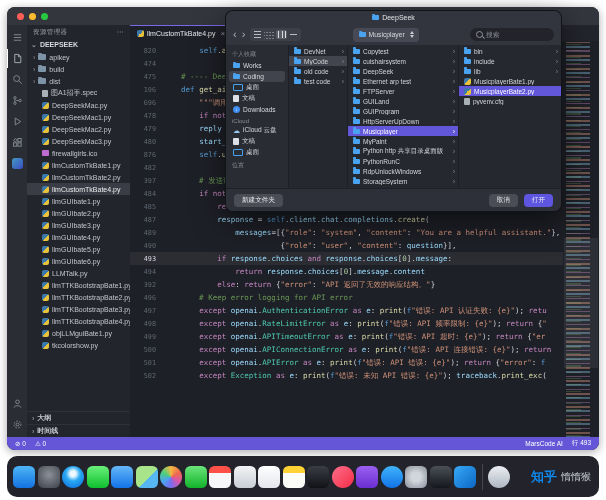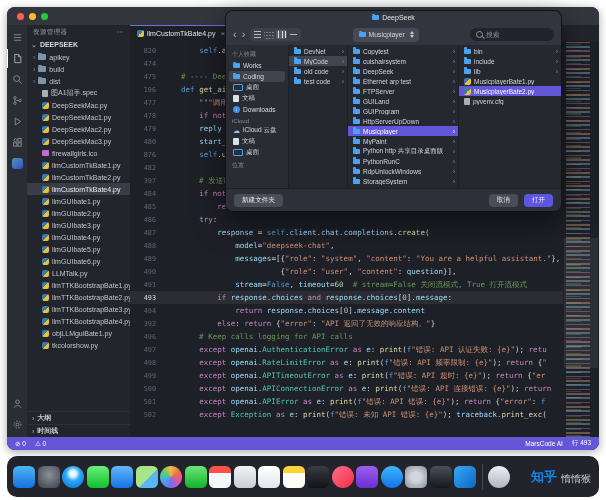--- a/index.html
+++ b/index.html
@@ -121,21 +121,21 @@
        font-family:"Liberation Sans",sans-serif}
   .btn.primary{background:#5e55e0}
 
   
   .dockstrip{position:absolute;left:7px;top:456px;width:592px;height:41px;background:#22232b;
              border-radius:10px;display:flex;align-items:center;padding:0 6px;box-sizing:border-box}
   #dock-icons{display:flex;gap:2.5px;align-items:center}
   .dock-icon{width:22px;height:22px;border-radius:5.5px;flex:none}
   .dock-icon.round{border-radius:50%}
   .dock-sep{width:1px;height:26px;background:#43454f;margin:0 3px;flex:none}
-  .watermark{margin-left:auto;display:flex;align-items:flex-end;gap:4px;padding-right:2px}
+  .watermark{margin-left:auto;display:flex;align-items:center;gap:4px;padding-right:2px}
   .zh{color:#0f88eb;font-weight:bold;font-size:13px}
   .usr{color:#c9ccd2;font-size:10px}
 </style>
 </head>
 <body>
 
 <div class="screen">
   <div class="titlebar">
     <span class="tl red"></span>
     <span class="tl yellow"></span>
@@ -335,39 +335,36 @@
         <span class="ic-py"></span>
         <span>llmCustomTkBate4.py</span>
         <span class="tab-close">×</span>
       </div>
     </div>
     <div class="code" id="code">
         <div class="code-row"><span class="ln">820</span><span class="ct"><span class="c-pn">        </span><span class="c-cn">self</span><span class="c-pn">.</span><span class="c-fn">add_message</span><span class="c-pn">(</span><span class="c-str">"assistant"</span><span class="c-pn">, </span><span class="c-var">reply</span><span class="c-pn">)</span></span></div>
         <div class="code-row"><span class="ln">474</span><span class="ct"></span></div>
         <div class="code-row"><span class="ln">475</span><span class="ct"><span class="c-com">    # ---- DeepSeek API 调用 ----</span></span></div>
         <div class="code-row"><span class="ln">196</span><span class="ct"><span class="c-pn">    </span><span class="c-cn">def </span><span class="c-fn">get_ai_response</span><span class="c-pn">(</span><span class="c-cn">self</span><span class="c-pn">, </span><span class="c-var">question</span><span class="c-pn">):</span></span></div>
-        <div class="code-row"><span class="ln">477</span><span class="ct"><span class="c-str">        """调用 DeepSeek API, 返回回答内容。"""</span></span></div>
+        <div class="code-row"><span class="ln">696</span><span class="ct"><span class="c-str">        """调用 DeepSeek API, 返回回答内容。"""</span></span></div>
         <div class="code-row"><span class="ln">478</span><span class="ct"><span class="c-pn">        </span><span class="c-kw">if not </span><span class="c-var">question</span><span class="c-pn">: </span><span class="c-kw">return </span><span class="c-pn">{</span><span class="c-str">"error"</span><span class="c-pn">: </span><span class="c-str">"问题为空。"</span><span class="c-pn">}</span></span></div>
         <div class="code-row"><span class="ln">479</span><span class="ct"><span class="c-pn">        </span><span class="c-var">reply</span><span class="c-pn"> = </span><span class="c-cn">None</span></span></div>
         <div class="code-row"><span class="ln">480</span><span class="ct"><span class="c-pn">        </span><span class="c-var">start_time</span><span class="c-pn"> = </span><span class="c-var">time</span><span class="c-pn">.</span><span class="c-fn">time</span><span class="c-pn">()</span></span></div>
         <div class="code-row"><span class="ln">876</span><span class="ct"><span class="c-pn">        </span><span class="c-cn">self</span><span class="c-pn">.</span><span class="c-fn">update_status</span><span class="c-pn">(</span><span class="c-str">"正在请求 DeepSeek API..."</span><span class="c-pn">)</span></span></div>
         <div class="code-row"><span class="ln">482</span><span class="ct"></span></div>
         <div class="code-row"><span class="ln">397</span><span class="ct"><span class="c-com">        # 发送请求到 DeepSeek API</span></span></div>
         <div class="code-row"><span class="ln">484</span><span class="ct"><span class="c-pn">        </span><span class="c-kw">if not </span><span class="c-cn">self</span><span class="c-pn">.</span><span class="c-var">client</span><span class="c-pn">:</span></span></div>
         <div class="code-row"><span class="ln">485</span><span class="ct"><span class="c-pn">            </span><span class="c-kw">return </span><span class="c-pn">{</span><span class="c-str">"error"</span><span class="c-pn">: </span><span class="c-str">"OpenAI 客户端未初始化。"</span><span class="c-pn">}</span></span></div>
-        <div class="code-row"><span class="ln">486</span><span class="ct"><span class="c-pn">        </span><span class="c-kw">try</span><span class="c-pn">:</span></span></div>
         <div class="code-row"><span class="ln">487</span><span class="ct"><span class="c-pn">            </span><span class="c-var">response</span><span class="c-pn"> = </span><span class="c-cn">self</span><span class="c-pn">.</span><span class="c-var">client</span><span class="c-pn">.</span><span class="c-var">chat</span><span class="c-pn">.</span><span class="c-var">completions</span><span class="c-pn">.</span><span class="c-fn">create</span><span class="c-pn">(</span></span></div>
-        <div class="code-row"><span class="ln">488</span><span class="ct"><span class="c-pn">                </span><span class="c-var">model</span><span class="c-pn">=</span><span class="c-str">"deepseek-chat"</span><span class="c-pn">,</span></span></div>
         <div class="code-row"><span class="ln">489</span><span class="ct"><span class="c-pn">                </span><span class="c-var">messages</span><span class="c-pn">=[{</span><span class="c-str">"role"</span><span class="c-pn">: </span><span class="c-str">"system"</span><span class="c-pn">, </span><span class="c-str">"content"</span><span class="c-pn">: </span><span class="c-str">"You are a helpful assistant."</span><span class="c-pn">},</span></span></div>
         <div class="code-row"><span class="ln">490</span><span class="ct"><span class="c-pn">                          {</span><span class="c-str">"role"</span><span class="c-pn">: </span><span class="c-str">"user"</span><span class="c-pn">, </span><span class="c-str">"content"</span><span class="c-pn">: </span><span class="c-var">question</span><span class="c-pn">}],</span></span></div>
-        <div class="code-row"><span class="ln">491</span><span class="ct"><span class="c-pn">                </span><span class="c-var">stream</span><span class="c-pn">=</span><span class="c-cn">False</span><span class="c-pn">, </span><span class="c-var">timeout</span><span class="c-pn">=</span><span class="c-num">60</span><span class="c-com">  # stream=False 关闭流模式, True 打开流模式</span></span></div>
         <div class="code-row cur"><span class="ln">493</span><span class="ct"><span class="c-pn">            </span><span class="c-kw">if </span><span class="c-var">response</span><span class="c-pn">.</span><span class="c-var">choices</span><span class="c-kw"> and </span><span class="c-var">response</span><span class="c-pn">.</span><span class="c-var">choices</span><span class="c-pn">[</span><span class="c-num">0</span><span class="c-pn">].</span><span class="c-var">message</span><span class="c-pn">:</span></span></div>
         <div class="code-row"><span class="ln">494</span><span class="ct"><span class="c-pn">                </span><span class="c-kw">return </span><span class="c-var">response</span><span class="c-pn">.</span><span class="c-var">choices</span><span class="c-pn">[</span><span class="c-num">0</span><span class="c-pn">].</span><span class="c-var">message</span><span class="c-pn">.</span><span class="c-var">content</span></span></div>
         <div class="code-row"><span class="ln">392</span><span class="ct"><span class="c-pn">            </span><span class="c-kw">else</span><span class="c-pn">: </span><span class="c-kw">return </span><span class="c-pn">{</span><span class="c-str">"error"</span><span class="c-pn">: </span><span class="c-str">"API 返回了无效的响应结构。"</span><span class="c-pn">}</span></span></div>
-        <div class="code-row"><span class="ln">496</span><span class="ct"><span class="c-com">        # Keep calls logging for API calls</span></span></div>
+        <div class="code-row"><span class="ln">496</span><span class="ct"><span class="c-com">        # Keep error logging for API error</span></span></div>
         <div class="code-row"><span class="ln">497</span><span class="ct"><span class="c-pn">        </span><span class="c-kw">except </span><span class="c-var">openai</span><span class="c-pn">.</span><span class="c-cls">AuthenticationError</span><span class="c-kw"> as </span><span class="c-var">e</span><span class="c-pn">: </span><span class="c-fn">print</span><span class="c-pn">(</span><span class="c-cn">f</span><span class="c-str">"错误: API 认证失败: {e}"</span><span class="c-pn">); </span><span class="c-kw">retu</span></span></div>
         <div class="code-row"><span class="ln">498</span><span class="ct"><span class="c-pn">        </span><span class="c-kw">except </span><span class="c-var">openai</span><span class="c-pn">.</span><span class="c-cls">RateLimitError</span><span class="c-kw"> as </span><span class="c-var">e</span><span class="c-pn">: </span><span class="c-fn">print</span><span class="c-pn">(</span><span class="c-cn">f</span><span class="c-str">"错误: API 频率限制: {e}"</span><span class="c-pn">); </span><span class="c-kw">return </span><span class="c-pn">{</span><span class="c-str">"</span></span></div>
         <div class="code-row"><span class="ln">499</span><span class="ct"><span class="c-pn">        </span><span class="c-kw">except </span><span class="c-var">openai</span><span class="c-pn">.</span><span class="c-cls">APITimeoutError</span><span class="c-kw"> as </span><span class="c-var">e</span><span class="c-pn">: </span><span class="c-fn">print</span><span class="c-pn">(</span><span class="c-cn">f</span><span class="c-str">"错误: API 超时: {e}"</span><span class="c-pn">); </span><span class="c-kw">return </span><span class="c-pn">{</span><span class="c-str">"er</span></span></div>
         <div class="code-row"><span class="ln">500</span><span class="ct"><span class="c-pn">        </span><span class="c-kw">except </span><span class="c-var">openai</span><span class="c-pn">.</span><span class="c-cls">APIConnectionError</span><span class="c-kw"> as </span><span class="c-var">e</span><span class="c-pn">: </span><span class="c-fn">print</span><span class="c-pn">(</span><span class="c-cn">f</span><span class="c-str">"错误: API 连接错误: {e}"</span><span class="c-pn">); </span><span class="c-kw">return</span></span></div>
         <div class="code-row"><span class="ln">501</span><span class="ct"><span class="c-pn">        </span><span class="c-kw">except </span><span class="c-var">openai</span><span class="c-pn">.</span><span class="c-cls">APIError</span><span class="c-kw"> as </span><span class="c-var">e</span><span class="c-pn">: </span><span class="c-fn">print</span><span class="c-pn">(</span><span class="c-cn">f</span><span class="c-str">"错误: API 错误: {e}"</span><span class="c-pn">); </span><span class="c-kw">return </span><span class="c-pn">{</span><span class="c-str">"error"</span><span class="c-pn">: </span><span class="c-cn">f</span></span></div>
         <div class="code-row"><span class="ln">502</span><span class="ct"><span class="c-pn">        </span><span class="c-kw">except </span><span class="c-cls">Exception</span><span class="c-kw"> as </span><span class="c-var">e</span><span class="c-pn">: </span><span class="c-fn">print</span><span class="c-pn">(</span><span class="c-cn">f</span><span class="c-str">"错误: 未知 API 错误: {e}"</span><span class="c-pn">); </span><span class="c-var">traceback</span><span class="c-pn">.</span><span class="c-fn">print_exc</span><span class="c-pn">(</span></span></div>
       </div>
     <div class="minimap">
       <div class="minimap-viewport"></div>
     </div>

